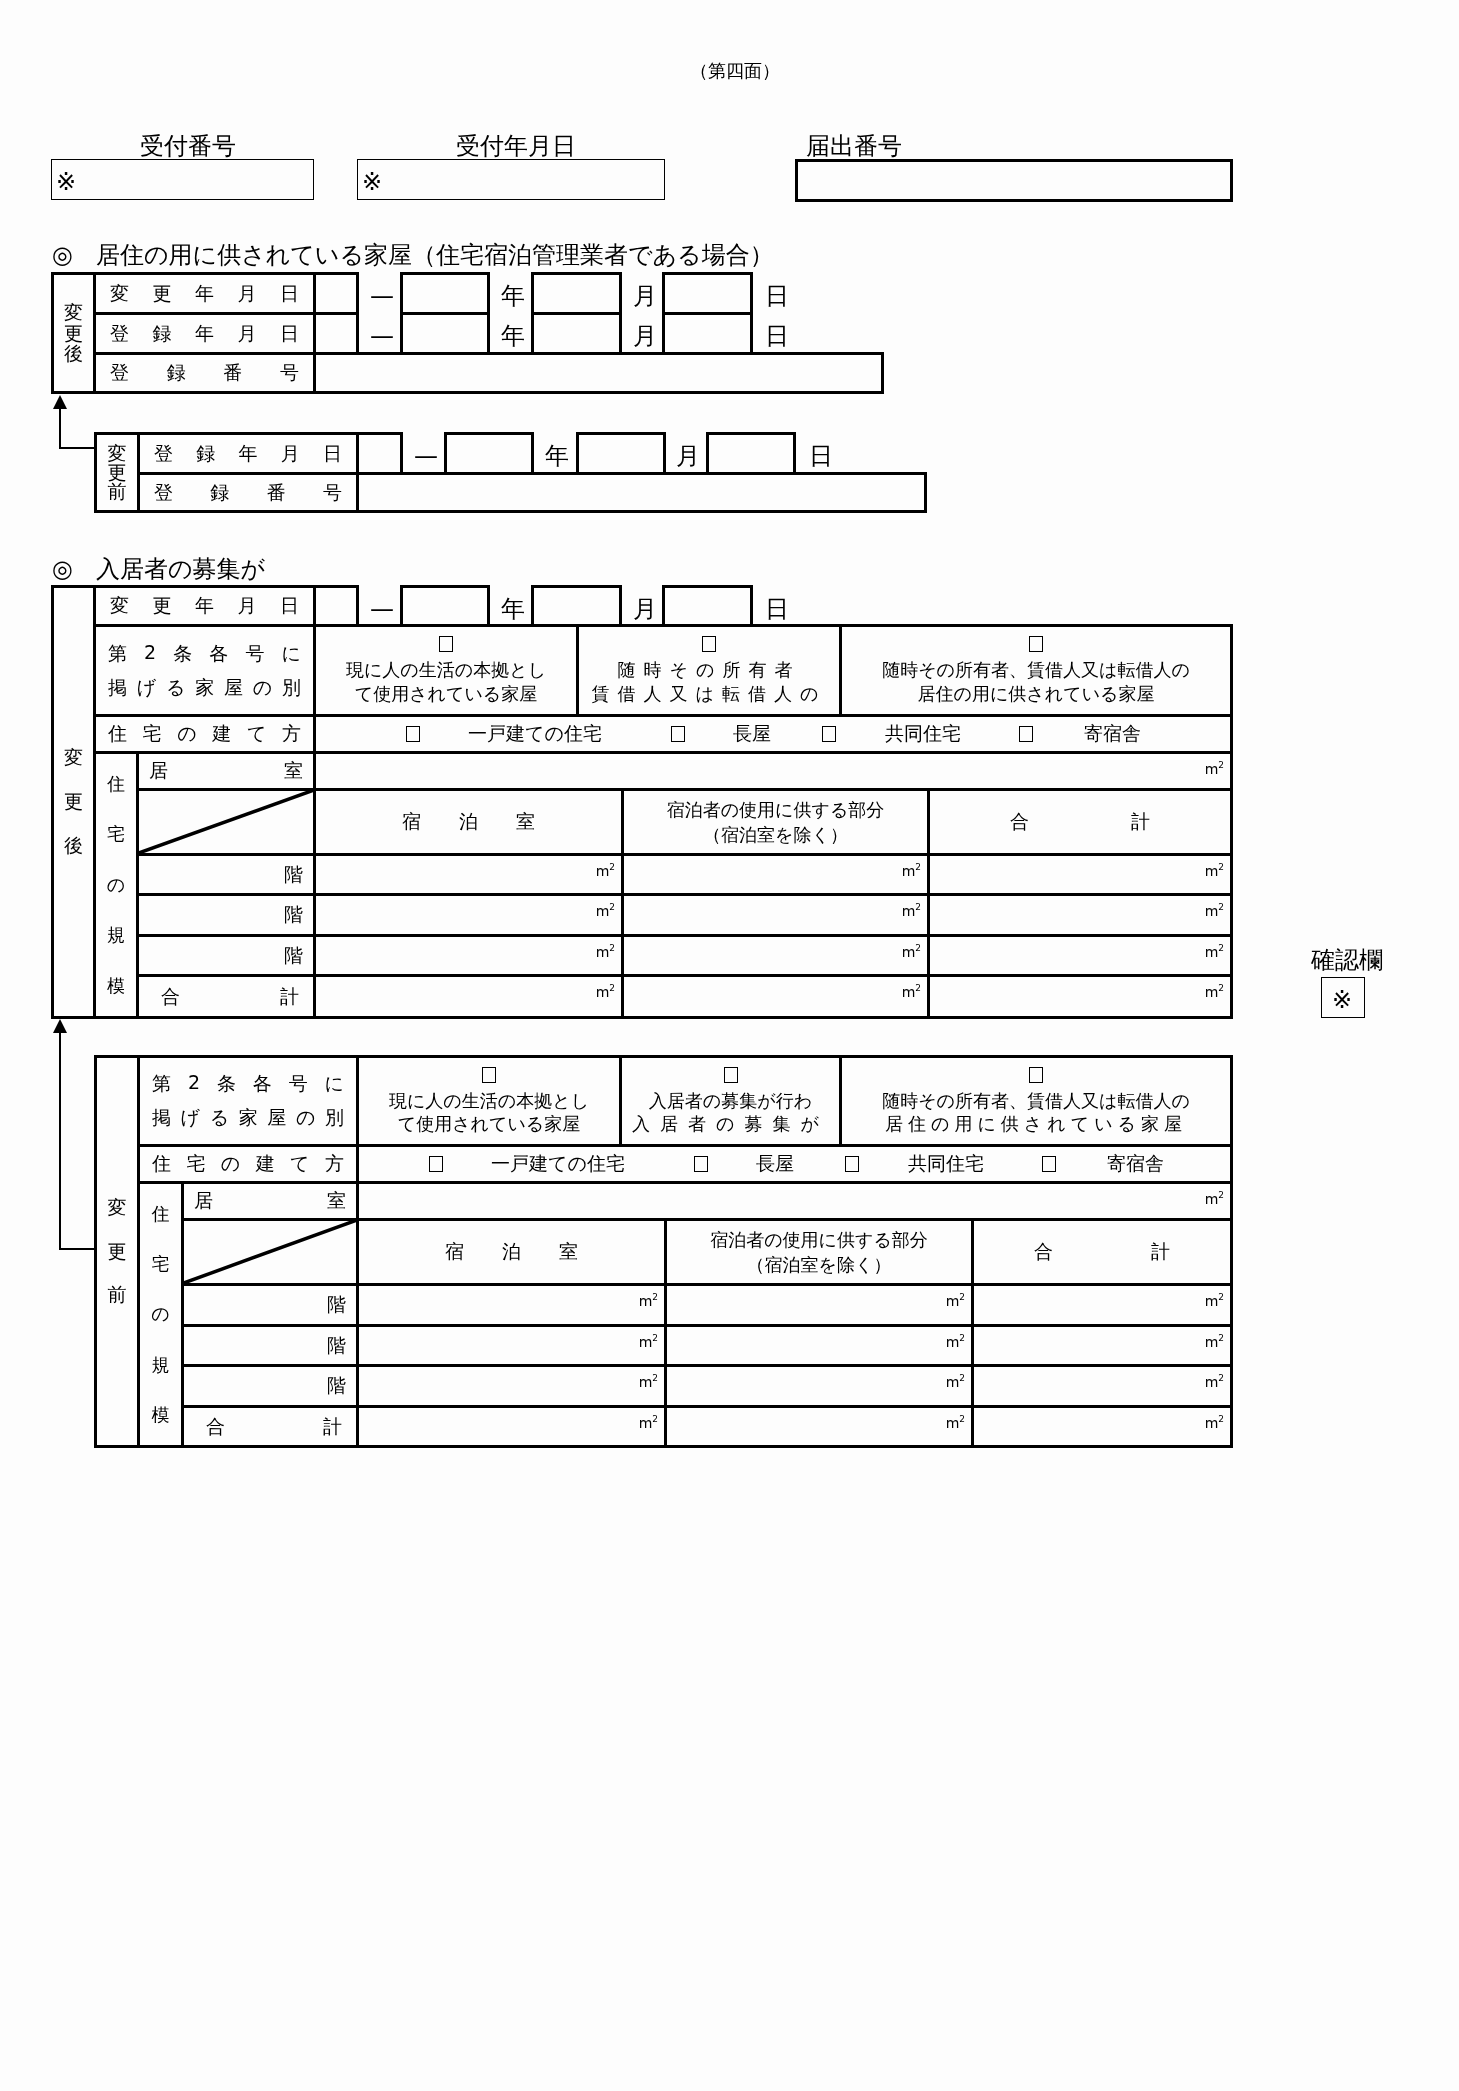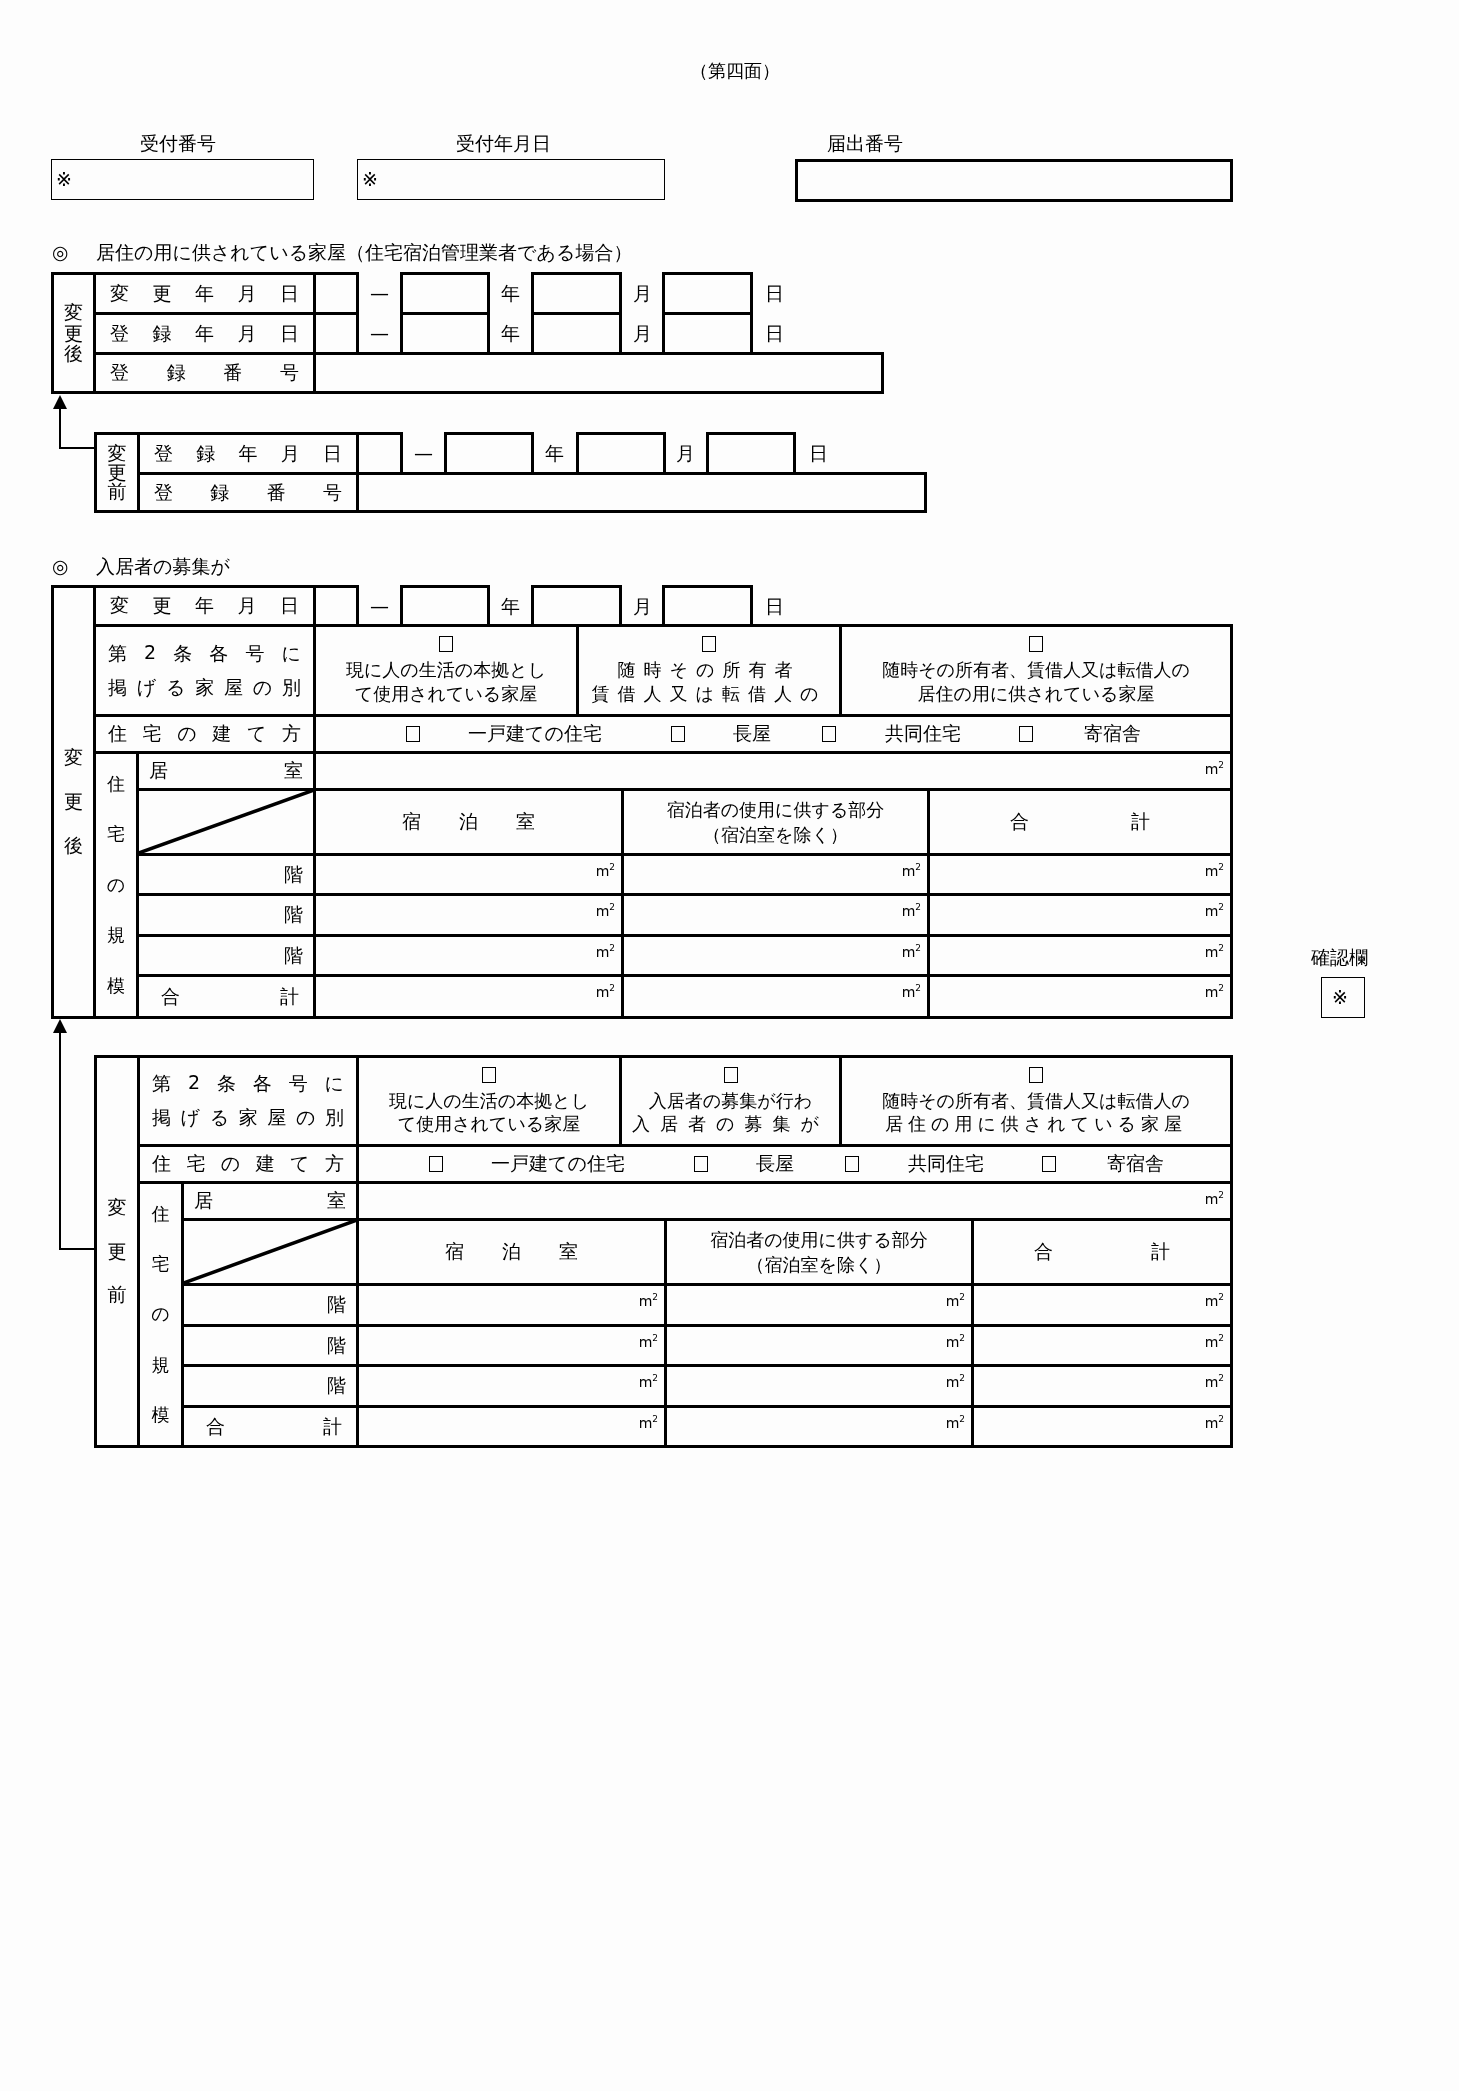--- a/index.html
+++ b/index.html
@@ -1,17 +1,17 @@
 <!DOCTYPE html>
 <html><head>
 <meta charset="utf-8">
 <style>
   * { box-sizing: border-box; margin: 0; padding: 0; }
   body { width: 1459px; height: 2091px; background: #fdfdfd; position: relative; font-family: "DejaVu Sans", sans-serif; color: #000; overflow: hidden; }
-  .txt { position: absolute; font-size: 19px; line-height: 1; white-space: nowrap; }
+  .txt { position: absolute; font-size: 24px; line-height: 1; white-space: nowrap; }
   .box { position: absolute; border: 2px solid #000; background: transparent; }
   .thin { border-width: 1.5px; }
   .thick { border-width: 3px; }
   .cell { position: absolute; border: 3px solid #000; display: flex; align-items: center; }
   .vlabel { position: absolute; display: flex; flex-direction: column; align-items: center; font-size: 19px; line-height: 1.1; }
   .spread { display: flex; justify-content: space-between; }
   .chk { display: inline-block; width: 14px; height: 16px; border: 1.5px solid #000; vertical-align: middle; }
   .m2 { position: absolute; font-size: 14px; }
   .m2 sup { font-size: 9px; }
   .hline { position: absolute; background: #000; }
@@ -27,21 +27,21 @@
 <div class="txt" style="left:140px; top:134px;">受付番号</div>
 <div class="box thin" style="left:51px; top:159px; width:263px; height:41px;">
   <span class="txt" style="left:4px; top:10px;">※</span>
 </div>
 
 <div class="txt" style="left:456px; top:134px;">受付年月日</div>
 <div class="box thin" style="left:357px; top:159px; width:308px; height:41px;">
   <span class="txt" style="left:4px; top:10px;">※</span>
 </div>
 
-<div class="txt" style="left:806px; top:134px;margin-left:21px;">届出番号</div>
+<div class="txt" style="left:806px; top:134px;">届出番号</div>
 <div class="box thick" style="left:795px; top:159px; width:438px; height:43px;"></div>
 
 <div class="txt" style="left:52px; top:243px;">◎</div>
 <div class="txt" style="left:96px; top:243px;">居住の用に供されている家屋（住宅宿泊管理業者である場合）</div>
 
 <div class="cell" style="left:51px; top:272px; width:45px; height:122px; justify-content:center;">
   <div class="vlabel" style="position:static;">
     <span>変</span>
     <span>更</span>
     <span>後</span>

